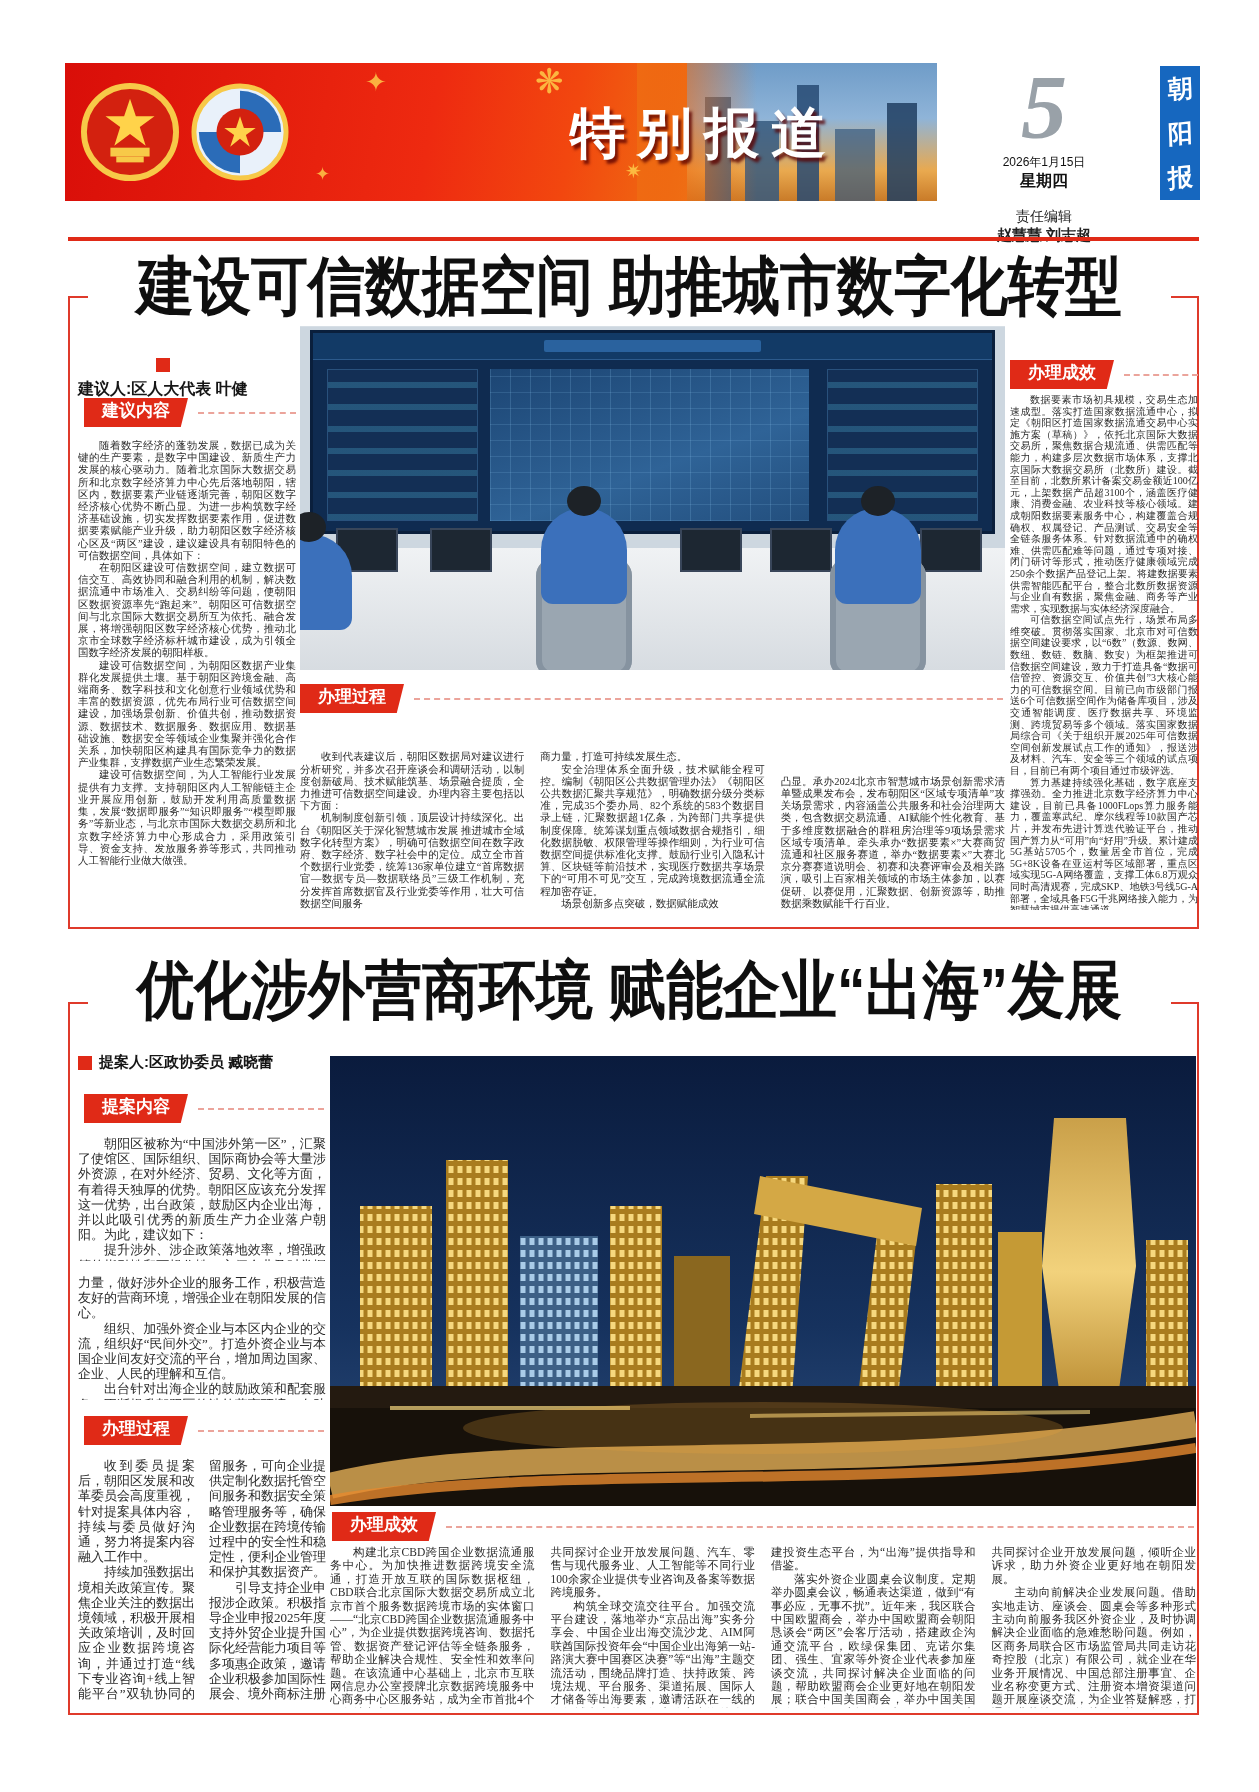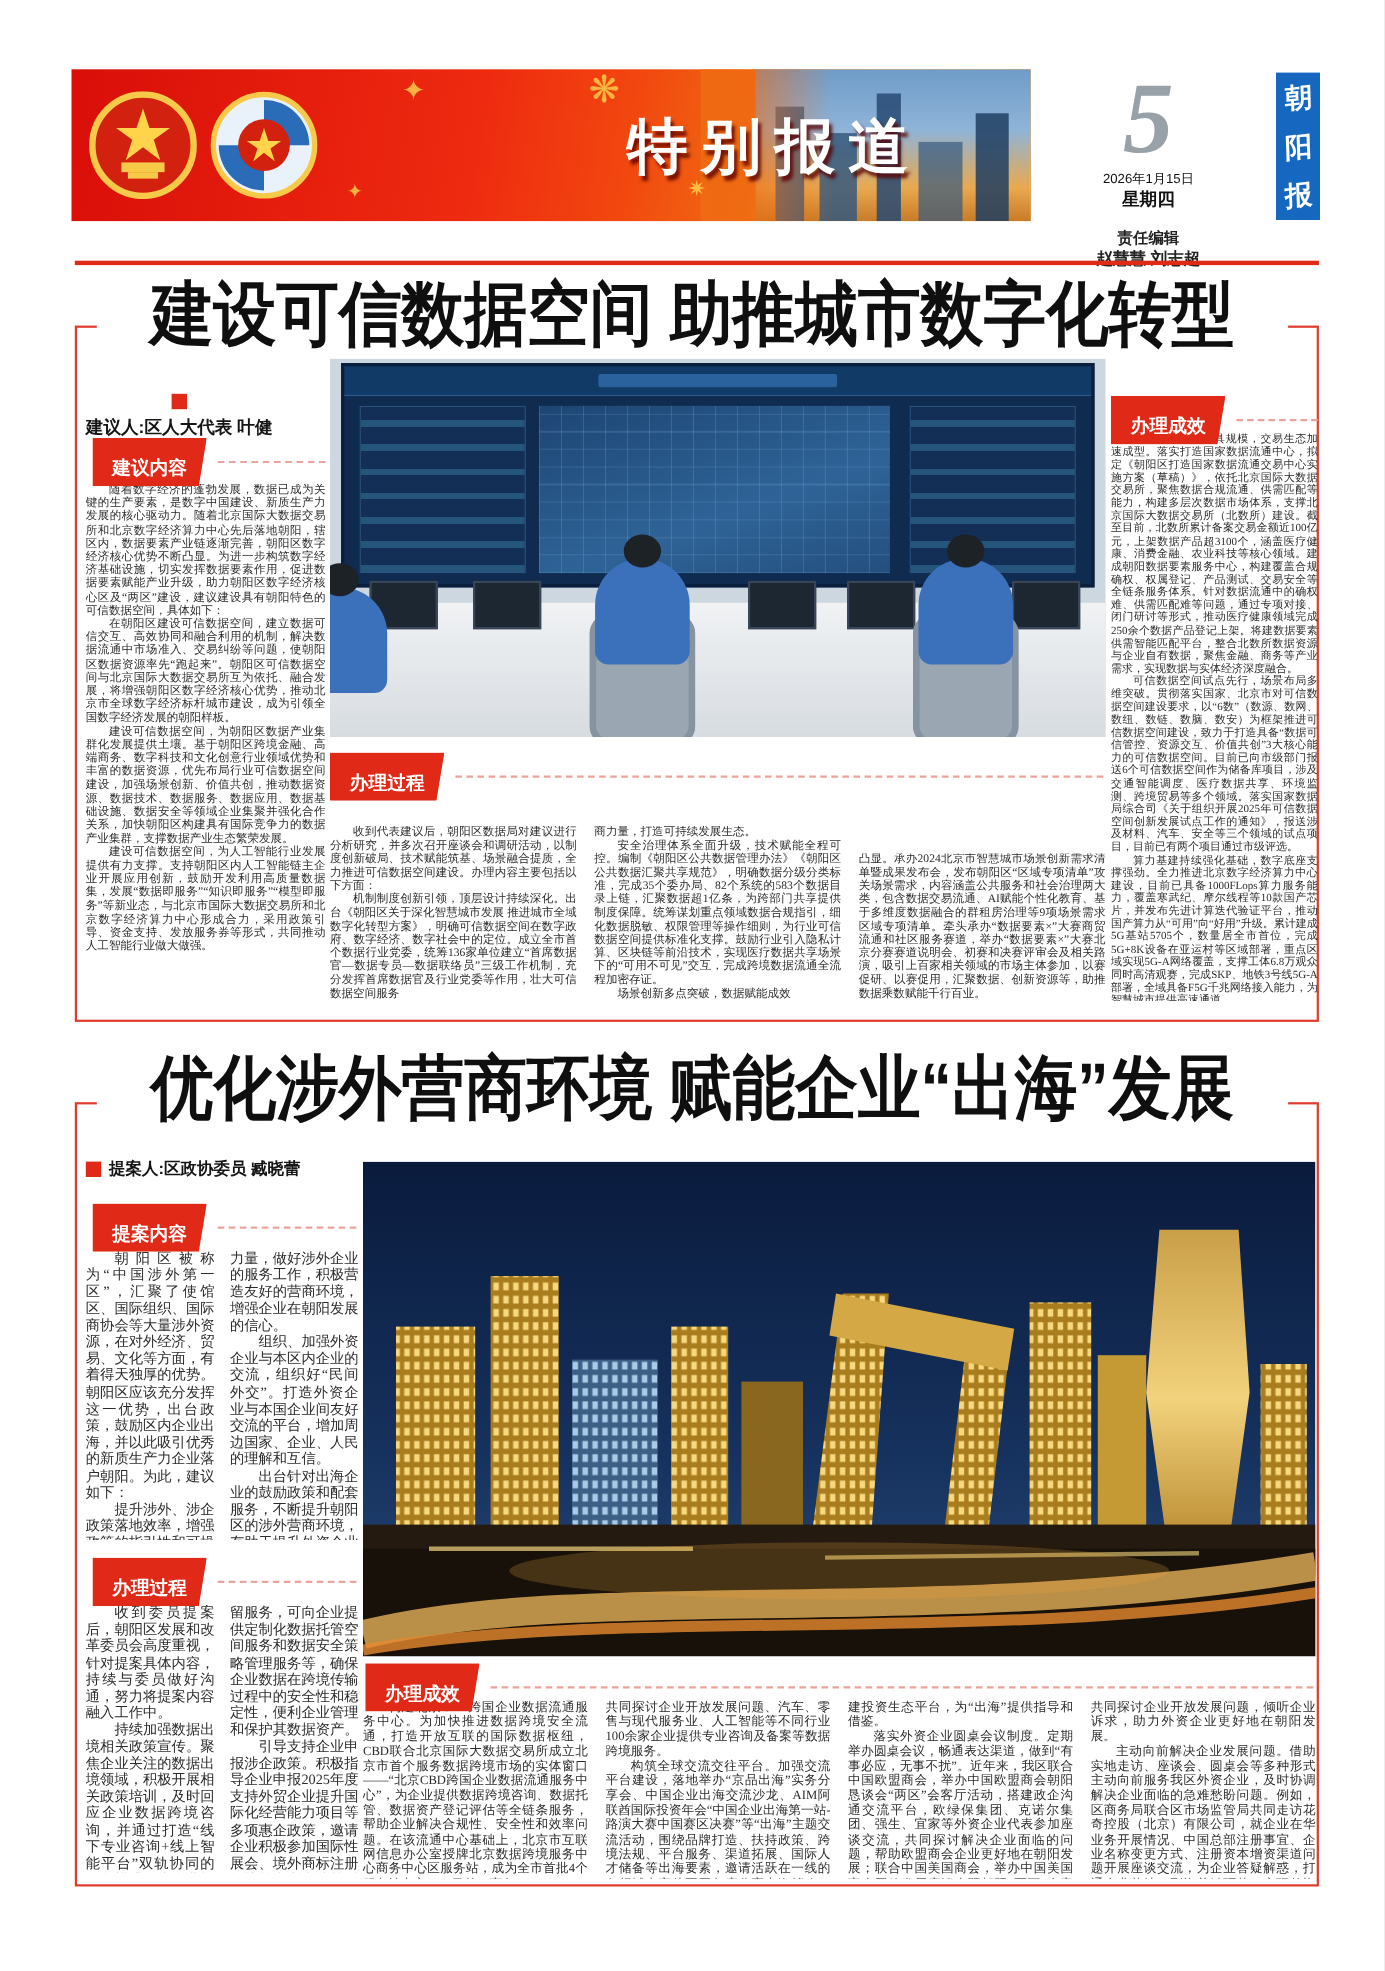--- a/index.html
+++ b/index.html
@@ -22,21 +22,21 @@
           font-size:55px;font-weight:900;color:#ffffff;letter-spacing:12px;
           text-shadow:3px 4px 3px rgba(90,0,0,.8);}
   .fw{position:absolute;color:#ffd34d;opacity:.8;font-size:26px;}
 
   .pageinfo{position:absolute;left:938px;top:64px;width:212px;text-align:center;
           font-family:"Liberation Sans",sans-serif;}
   .pagenum{font-family:"Liberation Serif",serif;font-style:italic;font-weight:700;
           font-size:92px;line-height:86px;color:#99a1a8;}
   .pi-date{margin-top:4px;font-size:12px;font-weight:400;color:#111;}
   .pi-week{font-size:16px;font-weight:700;color:#111;}
-  .pi-edlabel{margin-top:16px;font-size:14px;font-weight:700;color:#222;}
+  .pi-edlabel{margin-top:16px;font-size:14px;font-weight:400;color:#222;}
   .pi-ednames{font-size:15px;font-weight:700;color:#222;}
 
   .mast{position:absolute;left:1160px;top:66px;width:40px;height:134px;background:#1667bf;
         display:flex;flex-direction:column;align-items:center;justify-content:space-between;
         padding:6px 0;box-sizing:border-box;}
   .mast span{color:#fff;font-size:25px;font-weight:700;font-family:"Liberation Serif",serif;
         transform:rotate(-6deg) skewX(-4deg);}
 
   
   .topline{position:absolute;left:68px;top:237px;width:1131px;border-top:4px solid #e02a17;}
@@ -50,42 +50,42 @@
   #title2{top:956px;}
 
   .byline{position:absolute;font-family:"Liberation Sans",sans-serif;font-weight:800;
         font-size:16px;color:#151515;display:flex;align-items:center;gap:7px;z-index:4;}
   .byline .sq{width:14px;height:14px;background:#e02a17;}
   #byline1{left:78px;top:358px;flex-direction:column;}
   #byline2{left:78px;top:1053px;font-size:15px;}
 
   .sec{position:absolute;display:flex;align-items:center;z-index:4;}
   .sec .lbl{background:#e02a17;color:#fff;font-family:"Liberation Sans",sans-serif;font-weight:800;
-        font-size:17px;padding:16px 18px 5px;clip-path:polygon(0 0,100% 0,93% 100%,0 100%);
+        font-size:17px;padding:1px 18px 5px;clip-path:polygon(0 0,100% 0,93% 100%,0 100%);
         box-shadow:2px 3px 0 rgba(150,40,30,.25);}
   .sec .rule{flex:1;border-top:2px dashed #eba49b;margin-left:10px;}
   #sec1-1{left:84px;top:398px;width:212px;}
   #sec1-2{left:300px;top:684px;width:703px;}
   #sec1-3{left:1010px;top:360px;width:188px;}
   #sec2-1{left:84px;top:1094px;width:240px;}
   #sec2-2{left:84px;top:1416px;width:240px;}
   #sec2-3{left:332px;top:1512px;width:862px;}
 
   
   .txt p{margin:0;text-align:justify;}
   .ind{text-indent:2em;}
   #a1-left{position:absolute;left:78px;top:440px;width:218px;height:470px;
         font-size:10.5px;line-height:12.2px;overflow:hidden;}
   #a1-proc{position:absolute;left:300px;top:720px;width:705px;height:190px;display:flex;gap:16px;
         font-size:10.5px;line-height:12.2px;overflow:hidden;align-items:flex-end;}
   #a1-proc .c{flex:1;overflow:hidden;}
   #a1-right{position:absolute;left:1010px;top:394px;width:188px;height:516px;
         font-size:10px;line-height:11.6px;overflow:hidden;}
   #a2-prop{position:absolute;left:78px;top:1136px;width:248px;height:264px;display:flex;gap:14px;
-        font-size:13px;line-height:15.2px;overflow:hidden;}
+        font-size:13px;line-height:15.2px;overflow:hidden;flex-direction:column;}
   #a2-prop .c,#a2-proc .c{flex:1;overflow:hidden;}
   #a2-proc{position:absolute;left:78px;top:1458px;width:248px;height:244px;display:flex;gap:14px;
         font-size:13px;line-height:15.2px;overflow:hidden;}
   #a2-res{position:absolute;left:330px;top:1546px;width:866px;height:162px;display:flex;gap:16px;
         font-size:11.5px;line-height:13.4px;overflow:hidden;}
   #a2-res .c{flex:1;overflow:hidden;}
 
   
   #a1-photo{position:absolute;left:300px;top:322px;width:705px;height:348px;
         background:#cdd7e0;overflow:hidden;z-index:3;}

